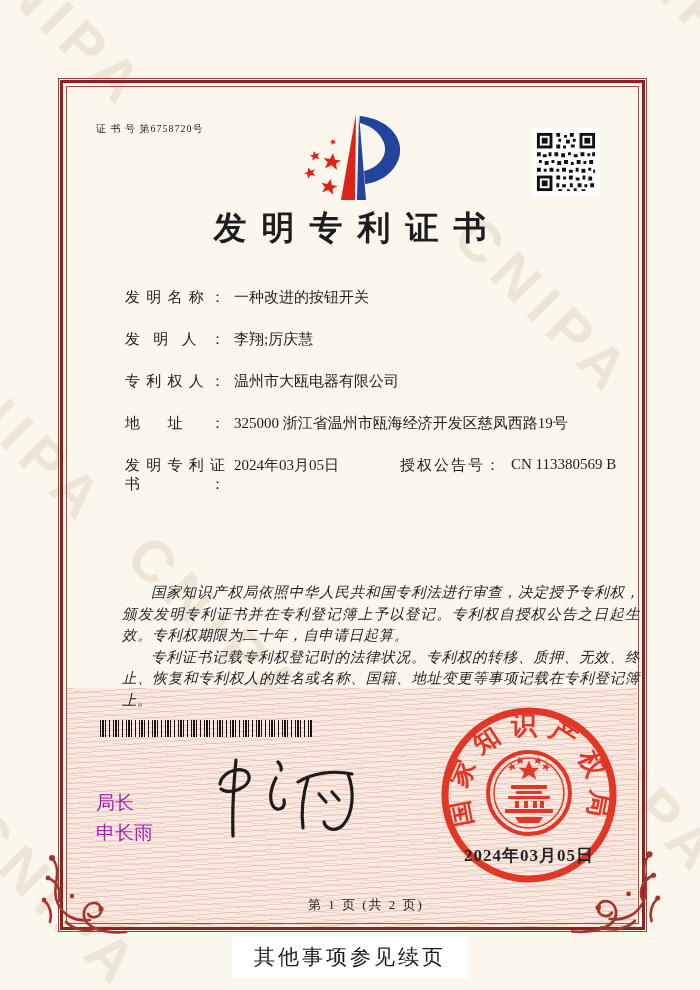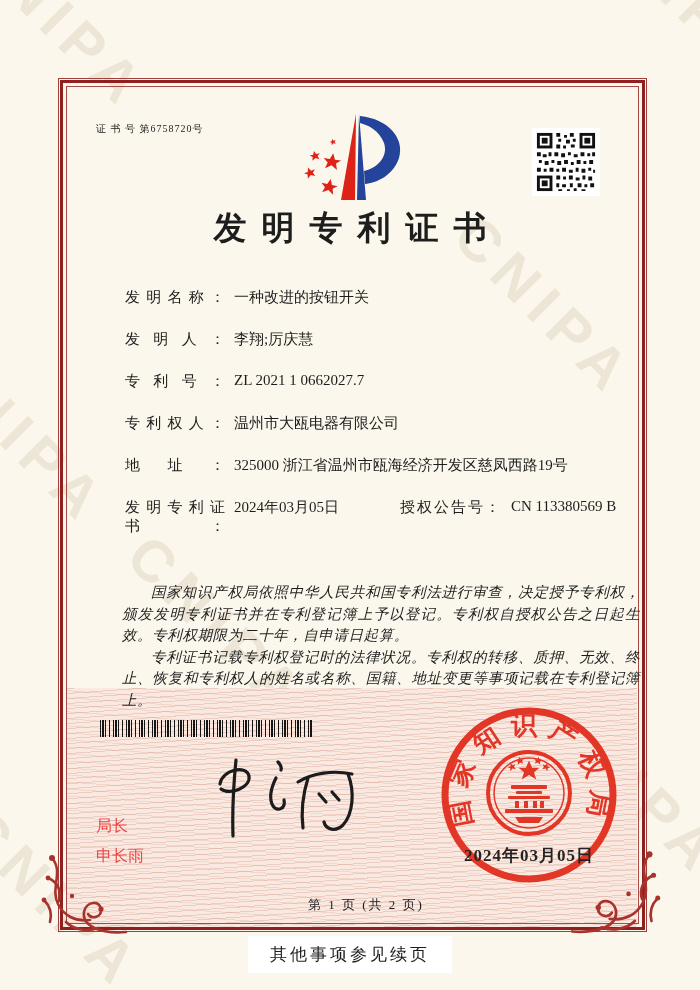--- a/index.html
+++ b/index.html
@@ -45,28 +45,28 @@
          line-height:21.5px;font-style:italic;letter-spacing:0.6px;text-align:justify;margin-left:38px;}
   .legal p{margin:0;text-indent:2em;}
 
   .barcode{position:absolute;left:100px;top:720px;width:212px;height:17px;
     background:repeating-linear-gradient(90deg,
       #151515 0px,#151515 1px,rgba(0,0,0,0) 1px,rgba(0,0,0,0) 2px,
       #151515 2px,#151515 4px,rgba(0,0,0,0) 4px,rgba(0,0,0,0) 5px,
       #151515 5px,#151515 6px,rgba(0,0,0,0) 6px,rgba(0,0,0,0) 9px,
       #151515 9px,#151515 10px,rgba(0,0,0,0) 10px,rgba(0,0,0,0) 13px);}
 
-  .signer{position:absolute;left:96px;top:811px;font-family:"Liberation Sans","DejaVu Sans",sans-serif;
-          font-size:16px;line-height:30px;color:#ef4444;}
+  .signer{position:absolute;left:96px;top:788px;font-family:"Liberation Sans","DejaVu Sans",sans-serif;
+          font-size:19px;line-height:30px;color:#a21caf;}
   .signature{position:absolute;left:198px;top:748px;}
 
   .seal{position:absolute;left:437px;top:703px;}
   .pagenum{position:absolute;left:16px;top:896px;width:700px;text-align:center;font-size:13px;letter-spacing:2px;}
   .footnote{position:absolute;left:350px;top:936px;transform:translateX(-50%);
-            background:#ffffff;padding:7px 22px;font-size:17px;letter-spacing:3px;white-space:nowrap;}
+            background:#ffffff;padding:7px 22px;font-size:21px;letter-spacing:3px;white-space:nowrap;}
 
   .flourish{position:absolute;z-index:6;}
   .flourish.right{transform:scaleX(-1);}
 </style>
 </head>
 <body>
 
 <div class="page">
 
   <div class="wm" style="left:-55px;top:-15px;">CNIPA</div>
@@ -126,23 +126,20 @@
     </svg>
 
     <div class="title">发明专利证书</div>
 
     <div class="fields">
       <div class="field-row">
         <span class="f-label">发明名称：</span><span class="f-value">一种改进的按钮开关</span>
       </div>
       <div class="field-row">
         <span class="f-label">发明人：</span><span class="f-value">李翔;厉庆慧</span>
-      </div>
-      <div class="field-row">
-        <span class="f-label">专利号：</span><span class="f-value">ZL 2021 1 0662027.7</span>
       </div>
       <div class="field-row">
         <span class="f-label">专利权人：</span><span class="f-value">温州市大瓯电器有限公司</span>
       </div>
       <div class="field-row">
         <span class="f-label">地址：</span><span class="f-value">325000 浙江省温州市瓯海经济开发区慈凤西路19号</span>
       </div>
       <div class="field-row">
         <span class="f-label">发明专利证书：</span><span class="f-value">2024年03月05日</span>
         <span class="f-group2">

